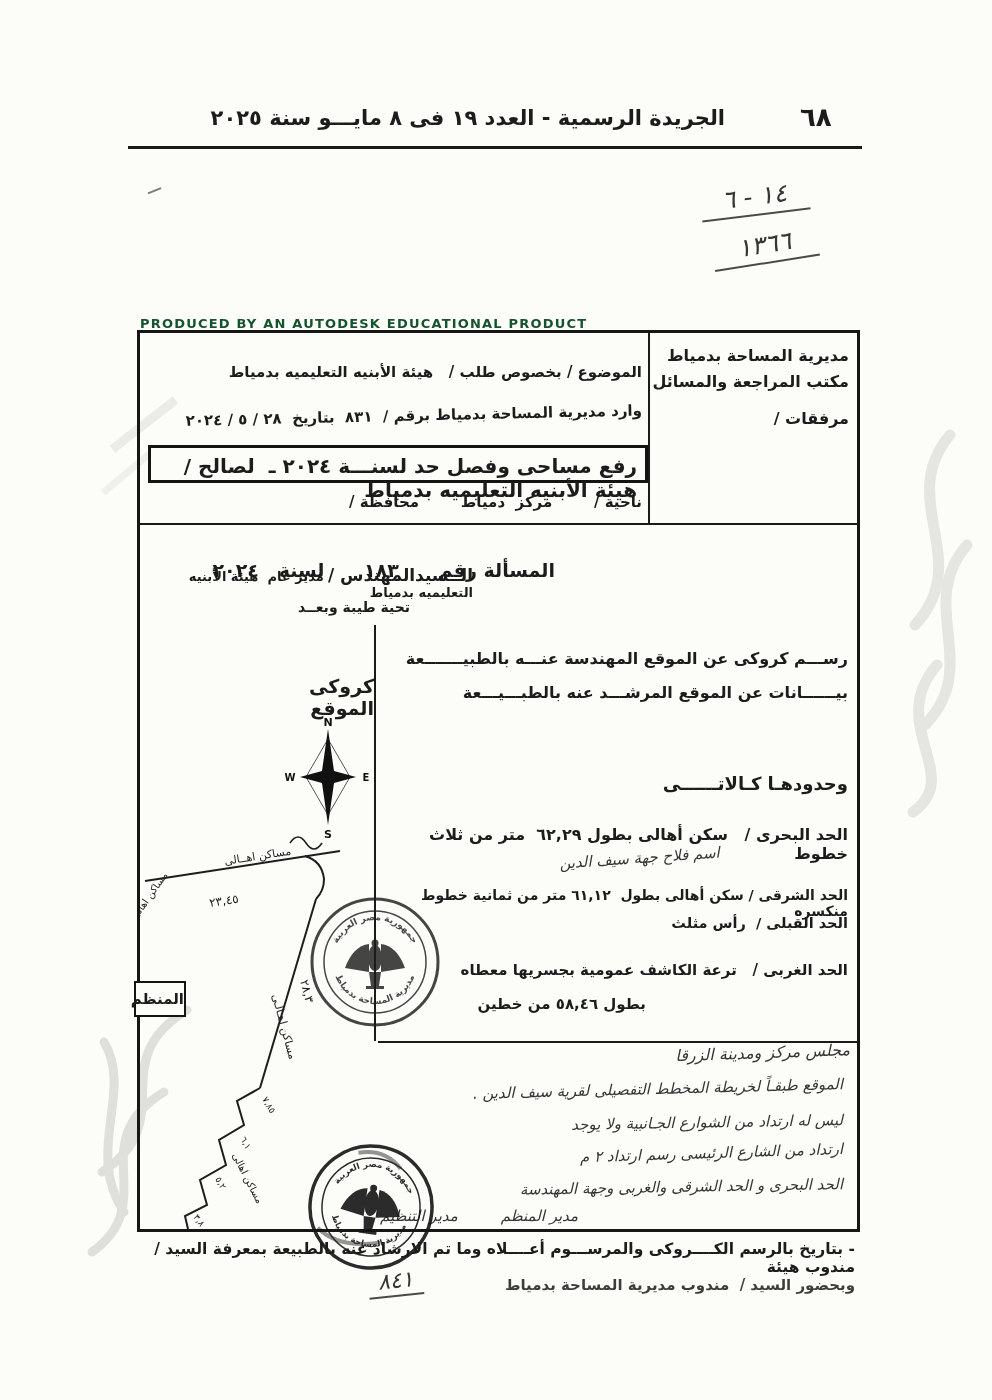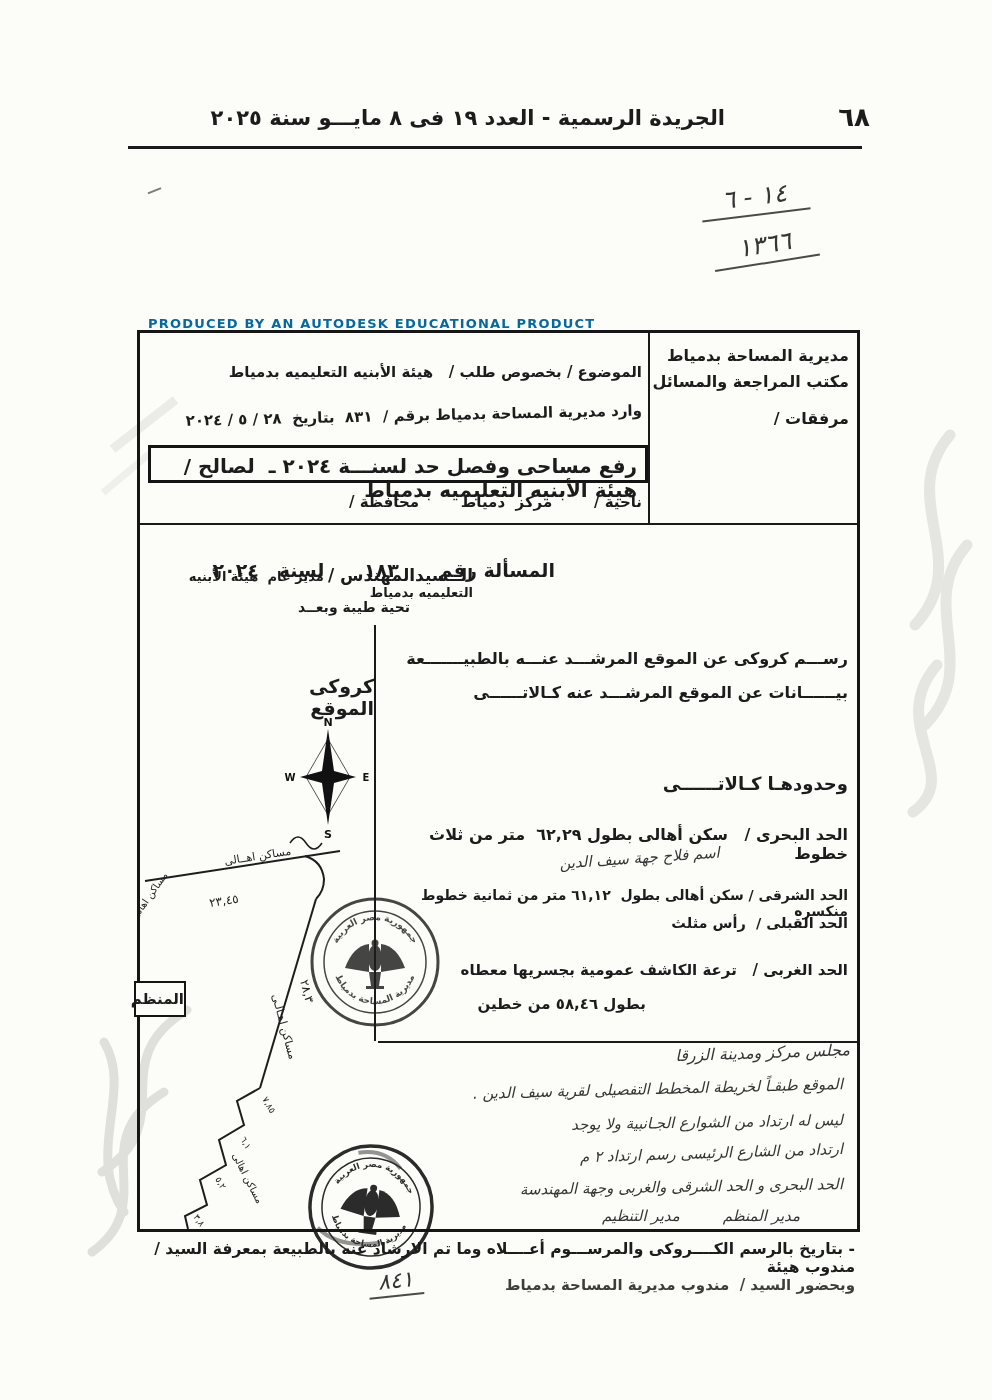--- a/index.html
+++ b/index.html
@@ -6,21 +6,21 @@
   body { background:#e9e9e5; font-family:"DejaVu Sans", sans-serif; }
   .page {
     position:relative; width:992px; height:1400px; margin:0 auto;
     background:#fcfcf9; color:#1c1c1c; overflow:hidden;
     font-family:"DejaVu Sans", sans-serif;
   }
   .abs { position:absolute; }
   .rtl { direction:rtl; unicode-bidi:isolate; }
   .b { font-weight:700; }
   .right { text-align:right; }
-  .center { text-align:right; }
+  .center { text-align:left; }
   .hw { font-style:italic; color:#353535; letter-spacing:.5px; }
   .line { background:#1a1a1a; }
   .nowrap { white-space:nowrap; }
   svg text { font-family:"DejaVu Sans", sans-serif; }
 </style>
 </head>
 <body>
 
 <div class="page">
 
@@ -45,21 +45,21 @@
       <path d="M145 10 C 60 62, 140 120, 60 172"></path>
       <path d="M122 92 C 40 142, 120 202, 50 252"></path>
       <path d="M62 42 C 92 92, 42 152, 82 212"></path>
     </g>
   </svg>
   <div class="abs" style="left:104px; top:420px; width:80px; height:9px; background:#888; opacity:.14; transform:rotate(-38deg);"></div>
   <div class="abs" style="left:96px; top:470px; width:60px; height:7px; background:#888; opacity:.11; transform:rotate(-40deg);"></div>
 
   <div class="abs" style="left:137px; top:330px; width:723px; height:902px; border:3px solid #161616;">
 
-    <div class="abs b nowrap" style="left:8px; top:-17px; font-size:13px; letter-spacing:1.2px; color:#0369a1;">PRODUCED BY AN AUTODESK EDUCATIONAL PRODUCT</div>
+    <div class="abs b nowrap" style="left:0; top:-17px; font-size:13px; letter-spacing:1.2px; color:#14532d;">PRODUCED BY AN AUTODESK EDUCATIONAL PRODUCT</div>
 
     <div class="abs rtl right b" style="right:8px; top:10px; width:200px; font-size:16px; line-height:1.65;">
       <div>مديرية المساحة بدمياط</div>
       <div>مكتب المراجعة والمسائل</div>
       <div style="margin-top:10px;">مرفقات /</div>
     </div>
 
     <div class="abs line" style="left:508px; top:0; width:2px; height:190px;"></div>
 
     <div class="abs rtl right b" style="left:10px; top:30px; width:492px; font-size:15px;">الموضوع / بخصوص طلب /&nbsp;&nbsp; هيئة الأبنيه التعليميه بدمياط</div>
@@ -73,22 +73,22 @@
 
     <div class="abs rtl right b" style="left:55px; top:200px; width:360px; font-size:19px;margin-top:26px;">المسألة رقم&nbsp;&nbsp;&nbsp;&nbsp;&nbsp; ١٨٣&nbsp;&nbsp;&nbsp;&nbsp;&nbsp; لسنة&nbsp;&nbsp; ٢٠٢٤</div>
     <div class="abs rtl right" style="left:15px; top:232px; width:318px; font-size:13px;">
       <span class="b" style="font-size:17px;">الــسيدالمهندس /</span>
       <span class="b">مدير عام&nbsp; هيئة الأبنيه التعليميه بدمياط</span>
     </div>
     <div class="abs rtl b" style="left:140px; top:266px; width:130px; font-size:14px;">تحية طيبة وبعــد</div>
 
     <div class="abs line" style="left:234px; top:292px; width:2px; height:416px;"></div>
 
-    <div class="abs rtl right b" style="left:246px; top:316px; width:462px; font-size:16px;">رســـم كروكى عن الموقع المرشـــد عنـــه بالطبيـــــــعة</div>
-    <div class="abs rtl right b" style="left:246px; top:350px; width:462px; font-size:16px;">بيــــــانات عن الموقع المرشـــد عنه كـالاتــــــى</div>
+    <div class="abs rtl right b" style="left:246px; top:316px; width:462px; font-size:16px;">رســـم كروكى عن الموقع المهندسة عنـــه بالطبيـــــــعة</div>
+    <div class="abs rtl right b" style="left:246px; top:350px; width:462px; font-size:16px;">بيــــــانات عن الموقع المرشـــد عنه بالطبـــيـــعة</div>
     <div class="abs rtl right b" style="left:246px; top:440px; width:462px; font-size:18px;">وحدودهـا كـالاتــــــى</div>
 
     <div class="abs rtl right b" style="left:246px; top:492px; width:462px; font-size:16px;">الحد البحرى /&nbsp;&nbsp; سكن أهالى بطول ٦٢,٢٩&nbsp; متر من ثلاث&nbsp; خطوط</div>
     <div class="abs rtl hw" style="left:250px; top:522px; width:330px; font-size:15px; transform:rotate(-4deg);">اسم فلاح جهة سيف الدين</div>
     <div class="abs rtl right b" style="left:246px; top:554px; width:462px; font-size:14px;">الحد الشرقى / سكن أهالى بطول&nbsp; ٦١,١٢ متر من ثمانية خطوط منكسره</div>
     <div class="abs rtl right b" style="left:246px; top:582px; width:462px; font-size:14.5px;text-align:right;">الحد القبلى /&nbsp; رأس مثلث</div>
     <div class="abs rtl right b" style="left:246px; top:628px; width:462px; font-size:15px;">الحد الغربى /&nbsp;&nbsp; ترعة الكاشف عمومية بجسريها معطاه</div>
     <div class="abs rtl right b" style="left:246px; top:662px; width:260px; font-size:15px;">بطول ٥٨,٤٦ من خطين</div>
 
     <div class="abs line" style="left:238px; top:708px; width:479px; height:2px;"></div>

